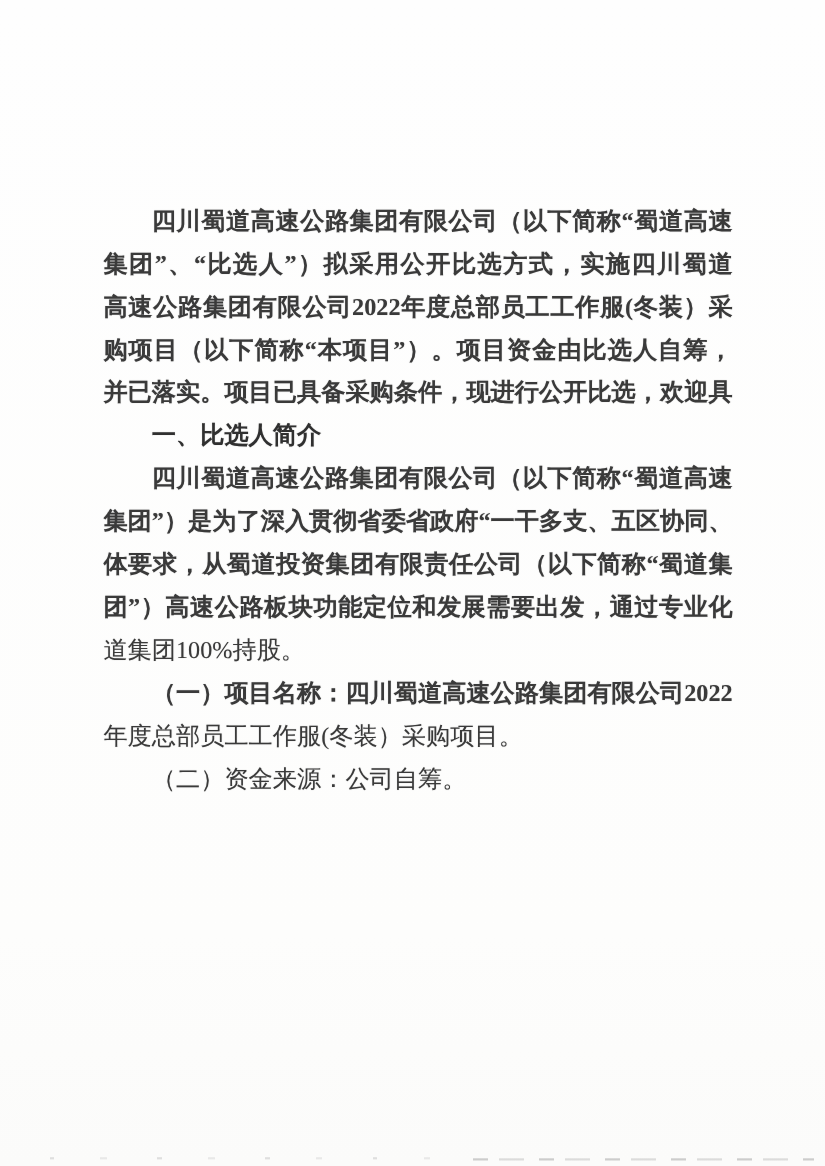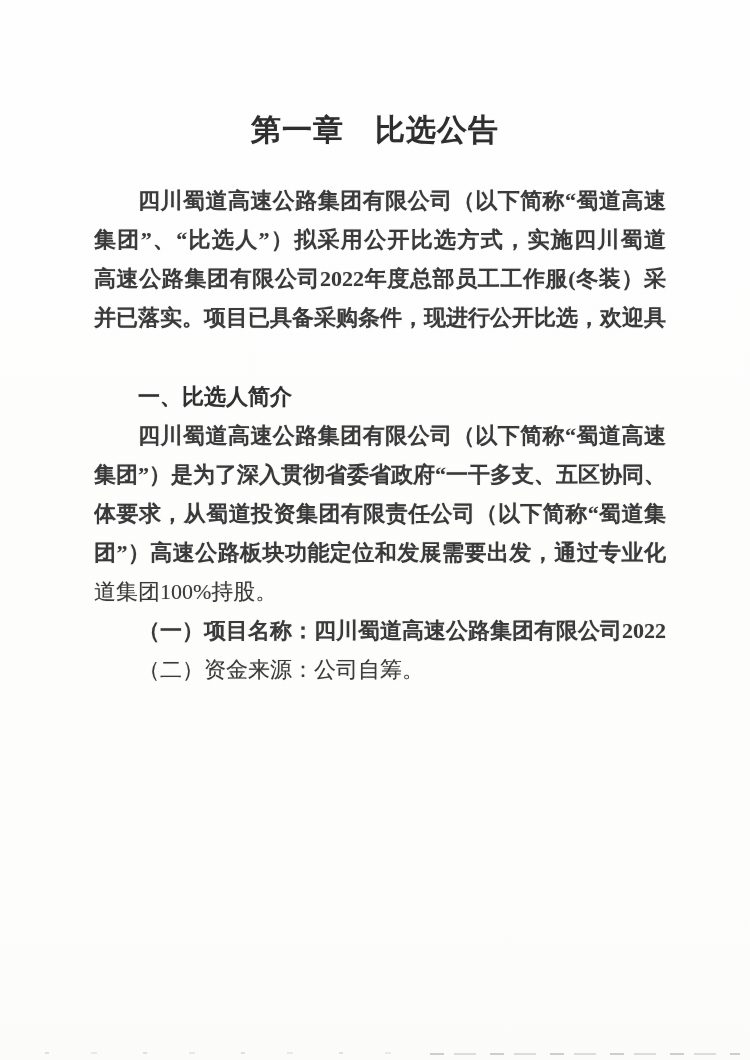--- a/index.html
+++ b/index.html
@@ -53,21 +53,20 @@
   }
   .ln.ind.j {
     text-indent: 44px;
     padding-left: 0;
   }
   .ln.hd {
     padding-left: 44px;
     font-family: "Liberation Sans", "DejaVu Sans", sans-serif;
     font-weight: 700;
     color: #303030;
-    margin-top: 40px;
   }
   
   .scan-noise-left {
     position: absolute;
     left: 45px;
     right: 330px;
     bottom: 6px;
     height: 2px;
     background: repeating-linear-gradient(90deg,
       rgba(150,150,150,0.28) 0 4px, transparent 4px 46px,
@@ -82,33 +81,34 @@
     background: repeating-linear-gradient(90deg,
       rgba(130,130,130,0.38) 0 14px, transparent 14px 24px,
       rgba(140,140,140,0.28) 24px 46px, transparent 46px 60px);
   }
 </style>
 </head>
 <body>
 
 <div class="page">
 
-  <div class="chapter-title">第一章　比选公告</div>
 
   <div class="doc-body">
     <div class="ln ind j">四川蜀道高速公路集团有限公司（以下简称“蜀道高速</div>
     <div class="ln j">集团”、“比选人”）拟采用公开比选方式，实施四川蜀道</div>
     <div class="ln j">高速公路集团有限公司2022年度总部员工工作服(冬装）采</div>
+    <div class="ln j">购项目（以下简称“本项目”）。项目资金由比选人自筹，</div>
     <div class="ln j">并已落实。项目已具备采购条件，现进行公开比选，欢迎具</div>
     <div class="ln hd">一、比选人简介</div>
     <div class="ln ind j">四川蜀道高速公路集团有限公司（以下简称“蜀道高速</div>
     <div class="ln j">集团”）是为了深入贯彻省委省政府“一干多支、五区协同、</div>
     <div class="ln j">体要求，从蜀道投资集团有限责任公司（以下简称“蜀道集</div>
     <div class="ln j">团”）高速公路板块功能定位和发展需要出发，通过专业化</div>
     <div class="ln">道集团100%持股。</div>
     <div class="ln ind j">（一）项目名称：四川蜀道高速公路集团有限公司2022</div>
+    <div class="ln">年度总部员工工作服(冬装）采购项目。</div>
     <div class="ln ind">（二）资金来源：公司自筹。</div>
   </div>
 
   <div class="scan-noise-left"></div>
   <div class="scan-noise-right"></div>
 
 </div>
 
 </body></html>

